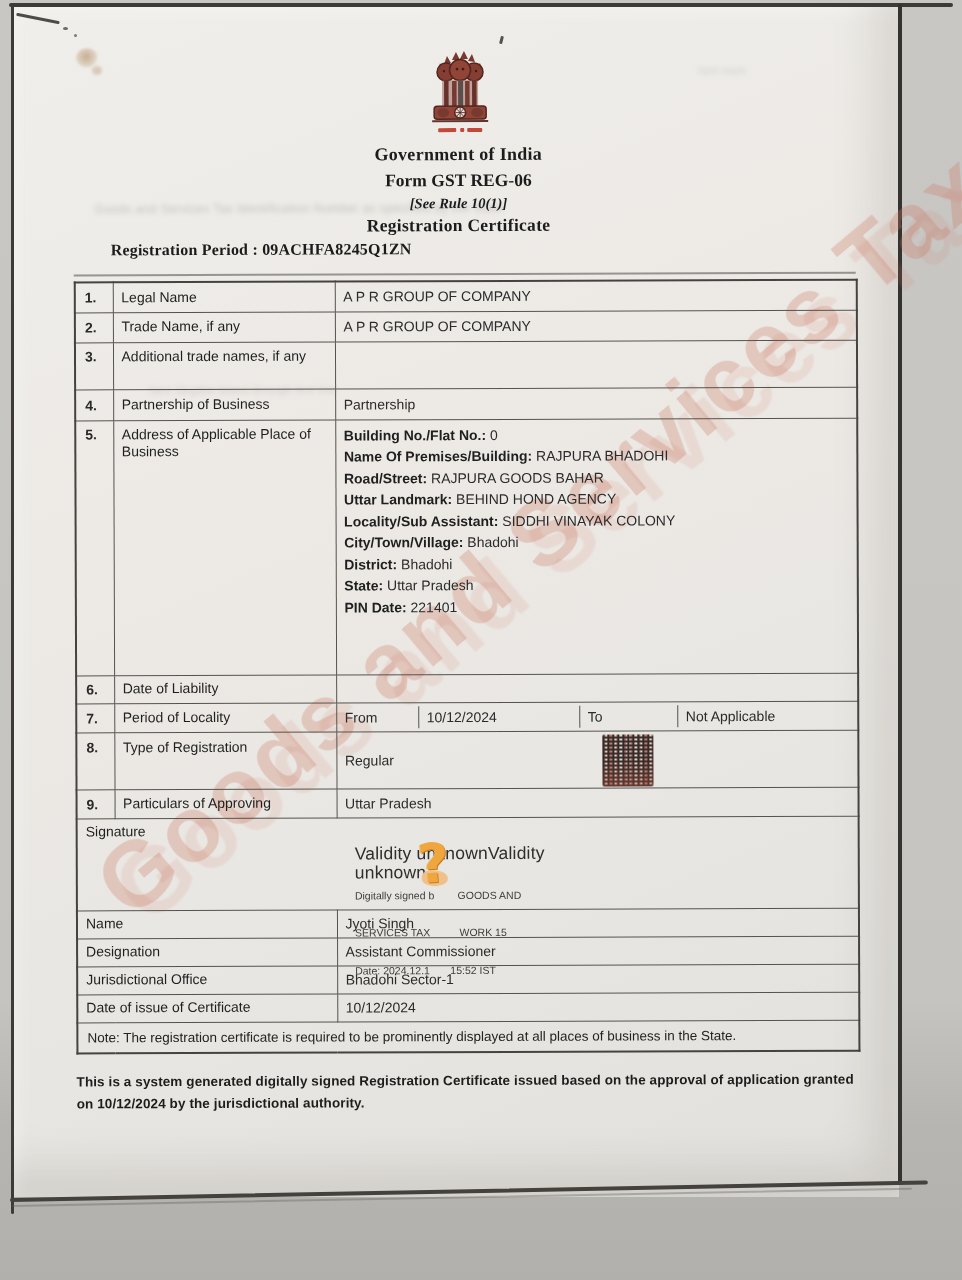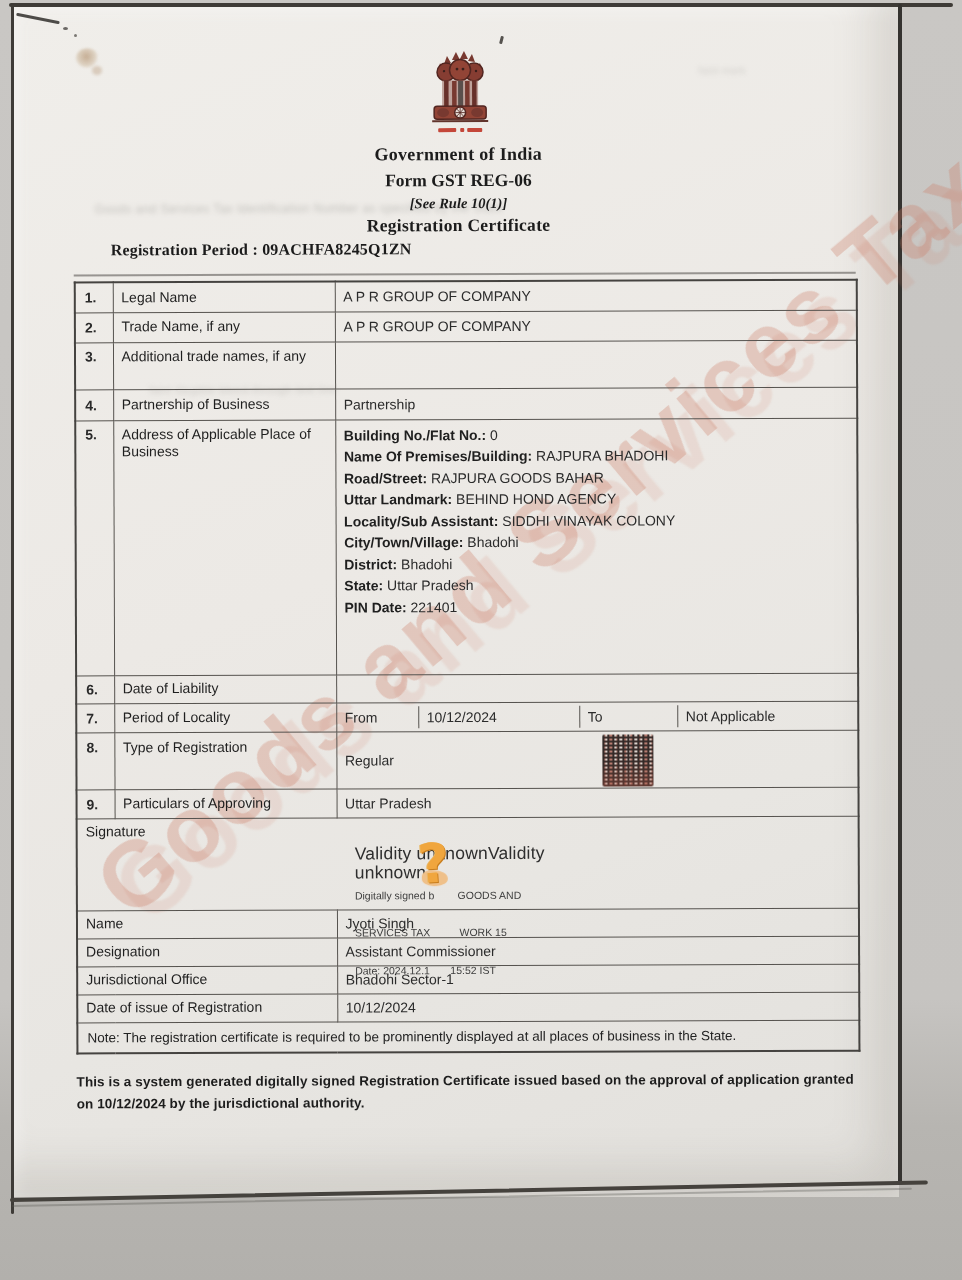--- a/index.html
+++ b/index.html
@@ -303,21 +303,21 @@
       </tr>
       <tr class="ro">
         <td colspan="2" class="lbl">Designation</td>
         <td class="val">Assistant Commissioner</td>
       </tr>
       <tr class="ro">
         <td colspan="2" class="lbl">Jurisdictional Office</td>
         <td class="val">Bhadohi Sector-1</td>
       </tr>
       <tr class="ro">
-        <td colspan="2" class="lbl">Date of issue of Registration</td>
+        <td colspan="2" class="lbl">Date of issue of Certificate</td>
         <td class="val">10/12/2024</td>
       </tr>
 
       <tr class="rnote">
         <td colspan="3" class="notecell">Note: The registration certificate is required to be prominently displayed at all places of business in the State.</td>
       </tr>
     </tbody>
       </table>
 
     <div class="footer">This is a system generated digitally signed Registration Certificate issued based on the approval of application granted on 10/12/2024 by the jurisdictional authority.</div>

